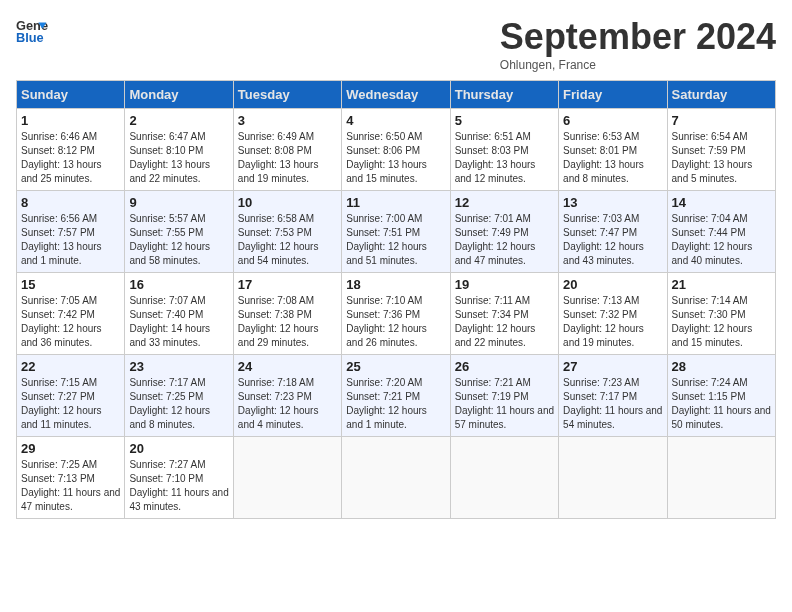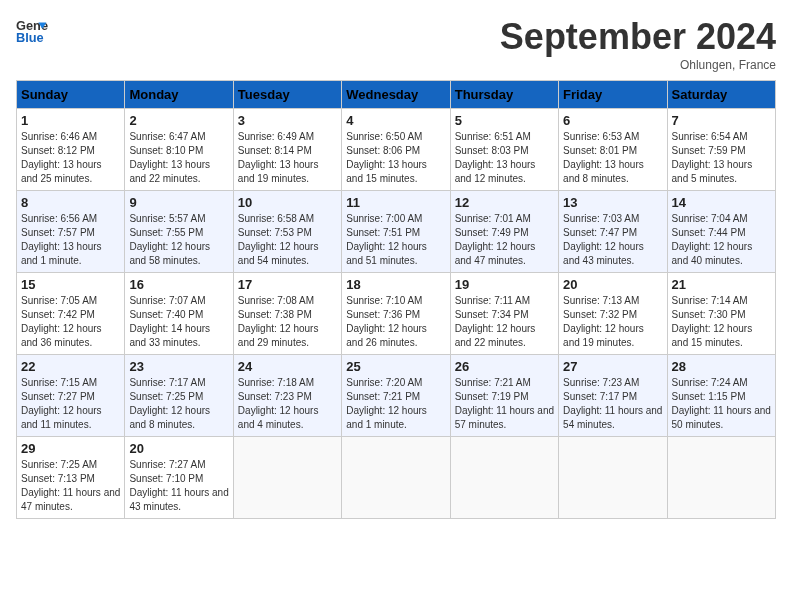--- a/index.html
+++ b/index.html
@@ -19,39 +19,38 @@
     .logo {
       display: flex;
       align-items: center;
       gap: 4px;
     }
     .logo-icon {
       width: 32px;
       height: 32px;
     }
     .title-block {
-      text-align: right;
     }
     .month-title {
       font-size: 36px;
       font-weight: bold;
       color: #333;
     }
     .location {
       font-size: 12px;
       color: #555;
     }
     .calendar {
       width: 100%;
       border-collapse: collapse;
       font-size: 11px;
     }
     .calendar th {
       background-color: #1565c0;
-      color: #000000;
+      color: #e5e5e5;
       padding: 6px 4px;
       text-align: left;
       font-size: 13px;
       font-weight: bold;
       border: 1px solid #ccc;
     }
     .calendar td {
       vertical-align: top;
       border: 1px solid #ccc;
       padding: 4px;
@@ -112,21 +111,21 @@
         <td><span class="day-num">1</span>
         <span class="day-info">Sunrise: 6:46 AM</span><br>
         <span class="day-info">Sunset: 8:12 PM</span><br>
         <span class="day-info">Daylight: 13 hours and 25 minutes.</span></td>
         <td><span class="day-num">2</span>
         <span class="day-info">Sunrise: 6:47 AM</span><br>
         <span class="day-info">Sunset: 8:10 PM</span><br>
         <span class="day-info">Daylight: 13 hours and 22 minutes.</span></td>
         <td><span class="day-num">3</span>
         <span class="day-info">Sunrise: 6:49 AM</span><br>
-        <span class="day-info">Sunset: 8:14 PM</span><br>
+        <span class="day-info">Sunset: 8:08 PM</span><br>
         <span class="day-info">Daylight: 13 hours and 19 minutes.</span></td>
         <td><span class="day-num">4</span>
         <span class="day-info">Sunrise: 6:50 AM</span><br>
         <span class="day-info">Sunset: 8:06 PM</span><br>
         <span class="day-info">Daylight: 13 hours and 15 minutes.</span></td>
         <td><span class="day-num">5</span>
         <span class="day-info">Sunrise: 6:51 AM</span><br>
         <span class="day-info">Sunset: 8:03 PM</span><br>
         <span class="day-info">Daylight: 13 hours and 12 minutes.</span></td>
         <td><span class="day-num">6</span>

